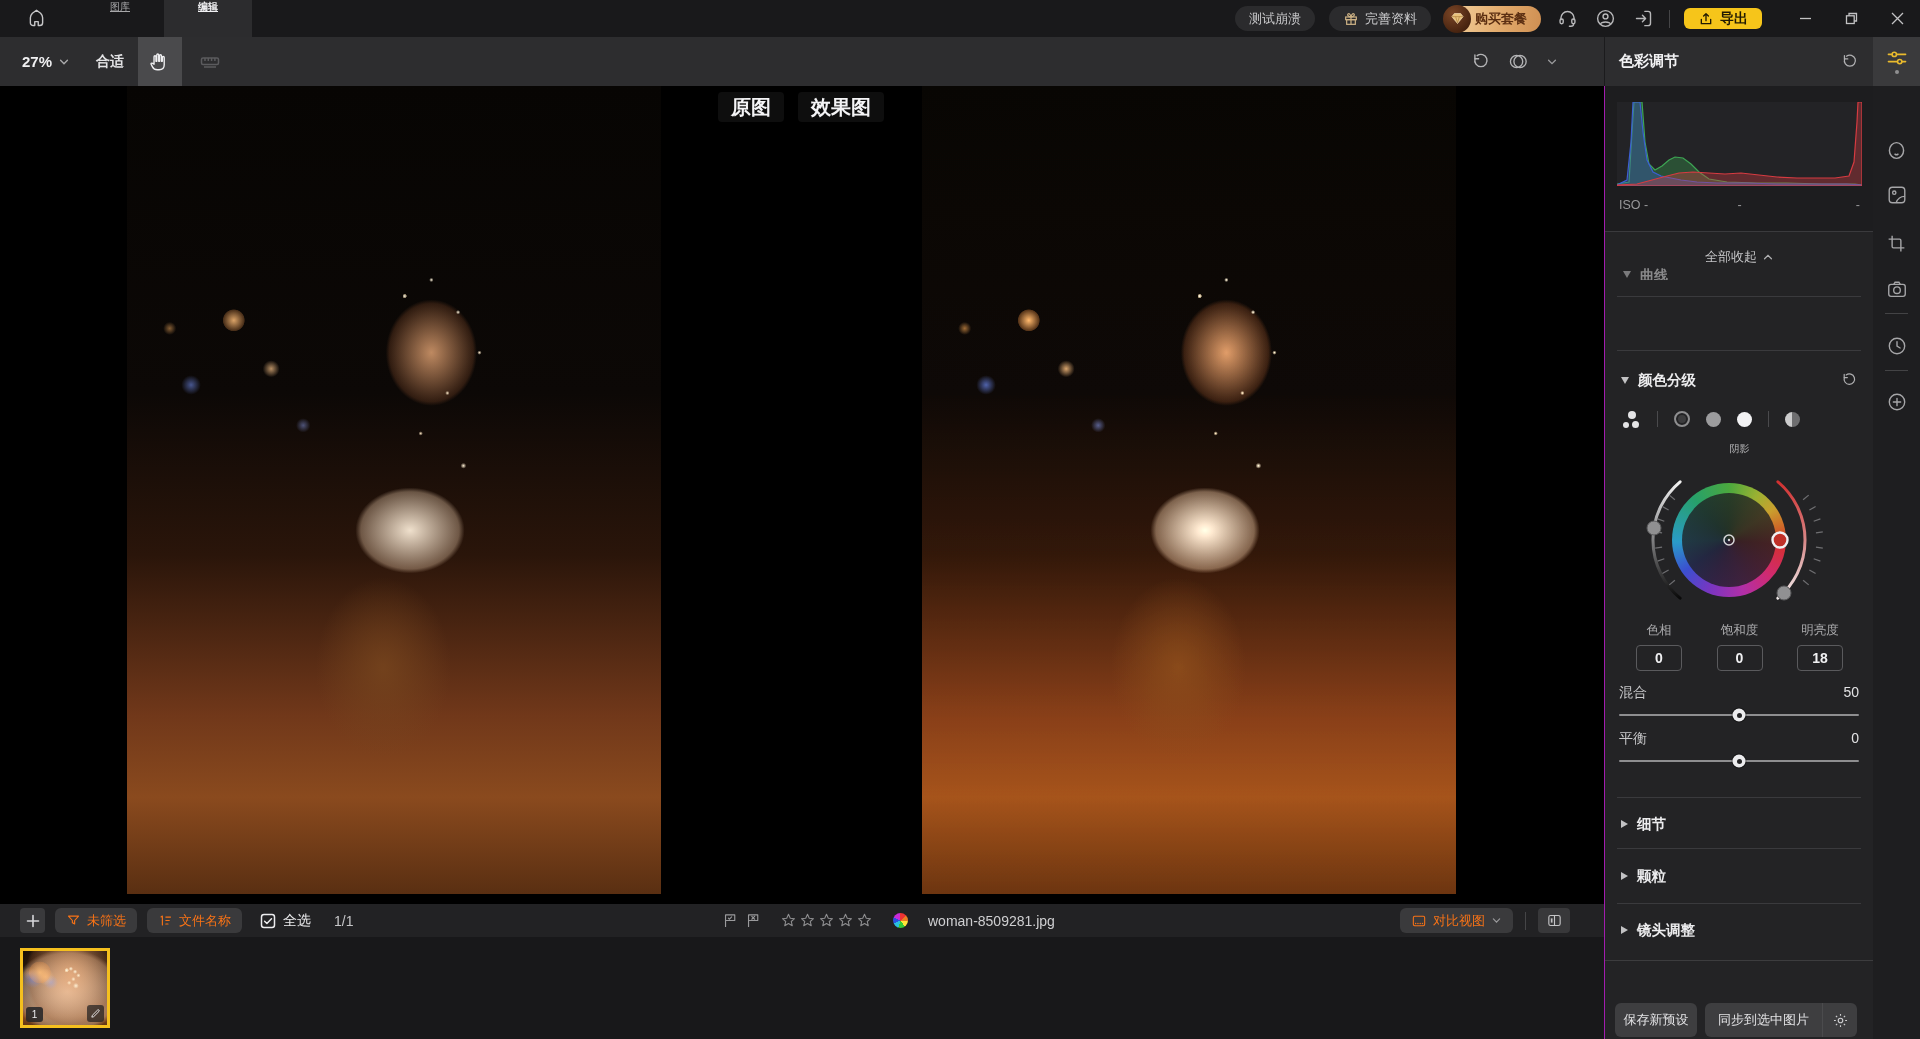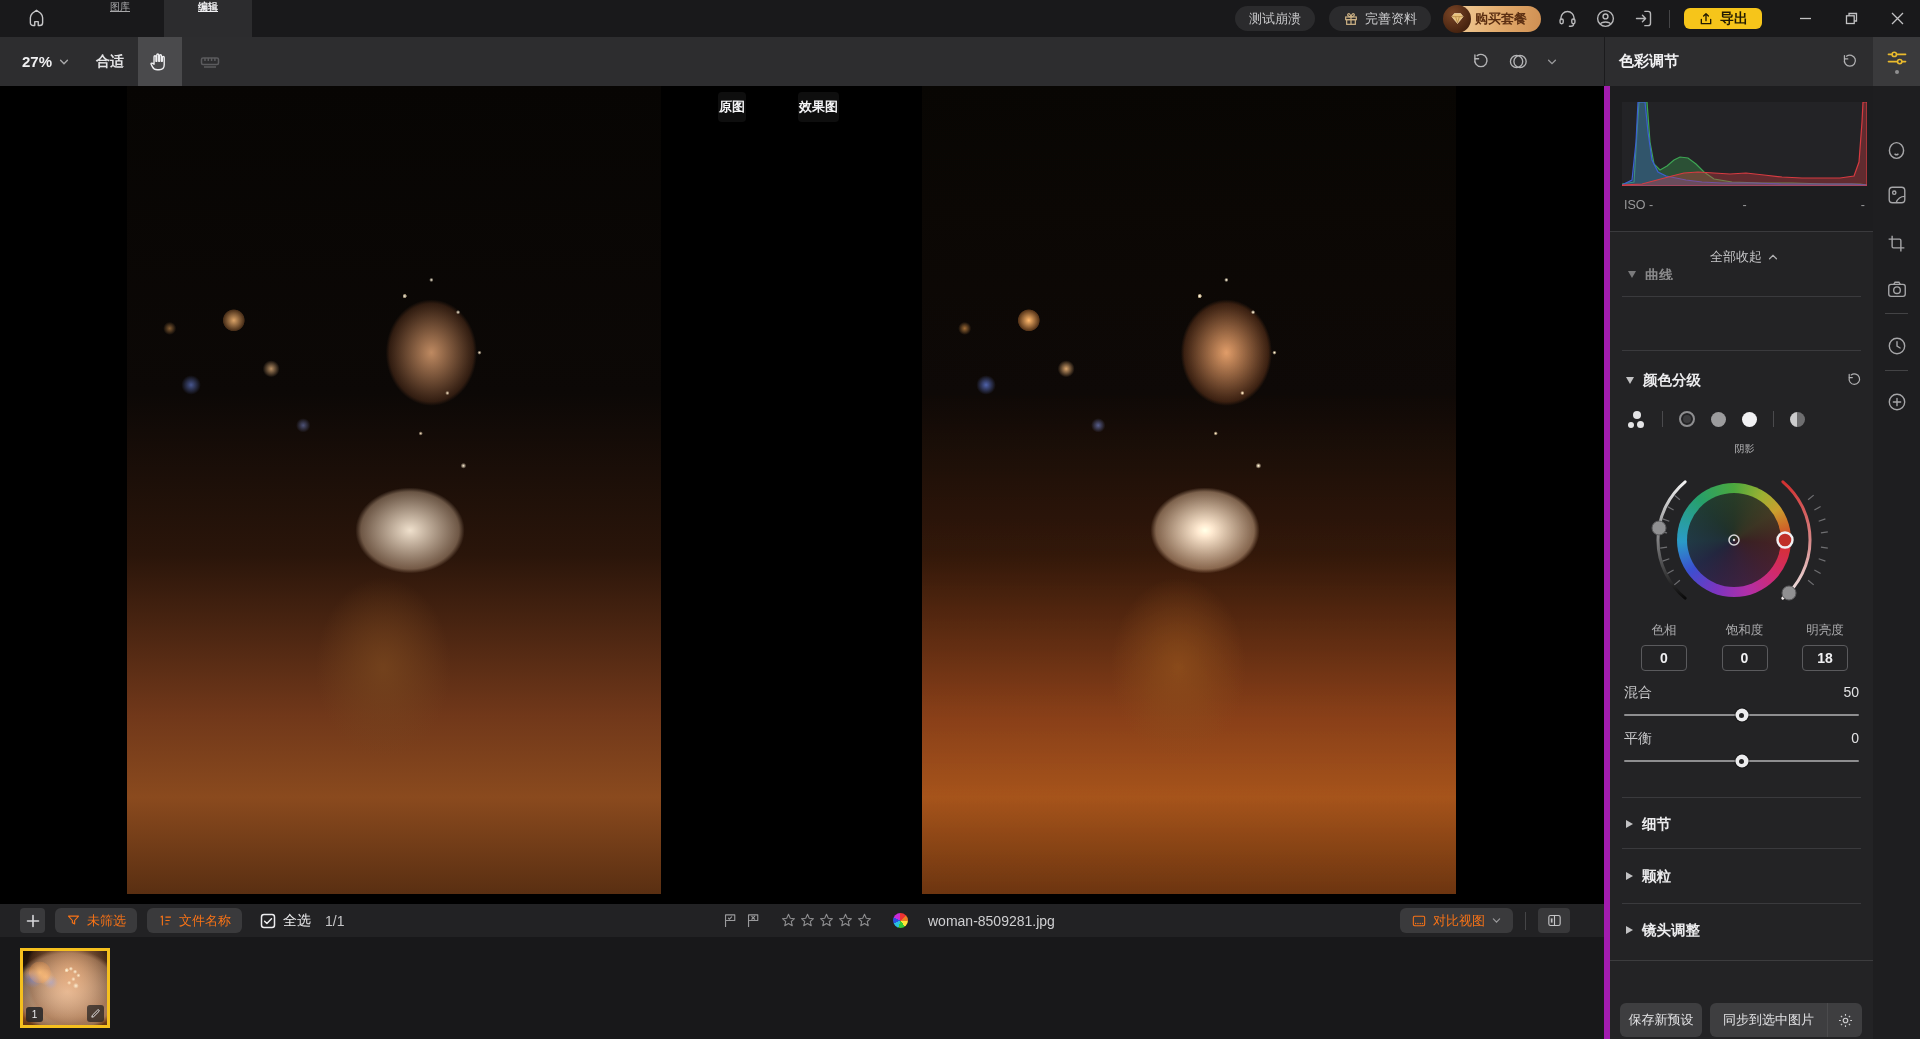--- a/index.html
+++ b/index.html
@@ -48,51 +48,51 @@
       radial-gradient(circle 3px at 60% 38%, #ffeccc, transparent 72%),
       radial-gradient(circle 3px at 55% 43%, #ffe8c4, transparent 72%),
       radial-gradient(circle 4px at 63% 47%, #fff0d4, transparent 72%),
       radial-gradient(ellipse 60px 70px at 57% 33%, rgba(235,170,120,.8), rgba(160,90,50,.25) 70%, transparent 76%),
       radial-gradient(ellipse 70px 55px at 53% 55%, rgba(250,235,215,.95), rgba(220,190,160,.4) 70%, transparent 78%),
       radial-gradient(ellipse 90px 120px at 48% 72%, rgba(120,70,30,.8), transparent 75%),
       linear-gradient(to bottom, #070503 0%, #0c0806 38%, #2a150a 58%, #71381a 78%, #8a4a1e 88%, #5a2f12 100%);
     background-color:#070503; }
   .photo.left { left:127px; }
   .photo.right { left:922px; filter:brightness(1.15) saturate(1.12); }
-  .cmp-label { position:absolute; top:6px; height:30px; background:#0e0e0e; border-radius:4px; color:#f4f4f6; font-weight:bold; font-size:13px; display:flex; align-items:center; padding:0 1px; }
+  .cmp-label { position:absolute; top:6px; height:30px; background:#0e0e0e; border-radius:4px; color:#f4f4f6; font-weight:bold; font-size:20px; display:flex; align-items:center; padding:0 13px; }
   .cmp-label.orig { left:718px; }
   .cmp-label.eff { left:798px; }
 
   
   .bottombar { position:absolute; top:904px; left:0; width:1604px; height:33px; background:#222224; display:flex; align-items:center; }
   .bb-left { display:flex; align-items:center; gap:10px; margin-left:20px; }
   .sq-btn { width:25px; height:25px; border-radius:4px; background:#3a3a3c; color:#d8d8da; display:flex; align-items:center; justify-content:center; cursor:pointer; }
   .bb-btn { height:25px; border-radius:6px; background:#3a3a3c; color:#f97316; font-size:13px; display:flex; align-items:center; gap:6px; padding:0 11px; cursor:pointer; }
   .chk-wrap { display:flex; align-items:center; gap:7px; margin-left:8px; color:#ececee; font-size:14px; cursor:pointer; }
-  .bb-count { color:#c6c6c8; font-size:14px; margin-left:4px; }
+  .bb-count { color:#c6c6c8; font-size:14px; margin-left:13px; }
   .bb-center { position:absolute; left:722px; top:0; height:33px; display:flex; align-items:center; gap:6px; }
   .stars { display:flex; align-items:center; gap:2px; margin-left:12px; color:#8e8e90; }
   .color-dot { width:15px; height:15px; border-radius:50%; margin-left:14px;
     background:conic-gradient(#e33 0 14%, #ec7e22 14% 26%, #ffe53a 26% 40%, #37c837 40% 55%, #2bc0e0 55% 68%, #2b52e0 68% 82%, #c92bd8 82% 100%); cursor:pointer; }
   .bb-filename { color:#cfcfd1; font-size:14px; margin-left:14px; }
   .bb-right { margin-left:auto; display:flex; align-items:center; gap:12px; padding-right:34px; }
   .split-btn { width:32px; height:25px; border-radius:4px; background:#38383a; color:#c4c4c6; display:flex; align-items:center; justify-content:center; cursor:pointer; }
 
   
   .filmstrip { position:absolute; top:937px; left:0; width:1604px; height:102px; background:#18181a; }
   .thumb { position:absolute; left:20px; top:11px; width:90px; height:80px; border:3px solid #f5c01e; background:#0a0705; cursor:pointer; }
   .thumb .photo-mini { position:absolute; inset:0; width:auto; height:auto; }
   .thumb-index { position:absolute; left:3px; bottom:3px; min-width:17px; height:15px; background:rgba(38,38,40,.88); border-radius:3px; color:#ececee; font-size:10px; display:flex; align-items:center; justify-content:center; padding:0 3px; }
   .thumb-edit { position:absolute; right:3px; bottom:3px; width:17px; height:17px; border-radius:3px; background:rgba(30,30,32,.7); color:#f0f0f2; display:flex; align-items:center; justify-content:center; }
 
   
   .panel-header { position:absolute; top:37px; left:1604px; width:269px; height:49px; background:#2d2d2f; display:flex; align-items:center; padding:0 14px; z-index:21; border-left:1px solid #1b1b1d; }
   .panel-title { font-size:15px; font-weight:bold; color:#f2f2f4; }
   .panel-reset { margin-left:auto; color:#b0b0b2; cursor:pointer; }
-  .panel { position:absolute; top:86px; left:1604px; width:269px; height:953px; background:#232325; border-left:6px solid #a21caf; }
+  .panel { position:absolute; top:86px; left:1604px; width:269px; height:953px; background:#232325; border-left:1px solid #a21caf; }
   .hist-block { position:absolute; top:0; left:0; width:269px; height:146px; background:#1d1d1f; border-bottom:1px solid #3a3a3d; }
   .hist-svg { position:absolute; top:16px; left:12px; }
   .iso-row { position:absolute; top:112px; left:14px; right:14px; display:flex; color:#98989a; font-size:12.5px; }
   .iso-mid { position:absolute; left:50%; transform:translateX(-50%); }
   .iso-right { margin-left:auto; }
   .collapse-row { position:absolute; top:162px; left:0; width:269px; text-align:center; color:#c6c6c8; font-size:13px; cursor:pointer; display:flex; align-items:center; justify-content:center; gap:5px; }
   .clipped-sec { position:absolute; top:181px; left:18px; height:13px; overflow:hidden; opacity:.55; display:flex; gap:9px; align-items:flex-start; color:#dededf; font-weight:bold; font-size:14px; }
   .divider { position:absolute; left:12px; right:12px; height:1px; background:#3a3a3d; }
   .sec-row { position:absolute; left:0; width:269px; height:48px; display:flex; align-items:center; padding:0 16px; gap:9px; font-weight:bold; font-size:14.5px; color:#ececee; cursor:pointer; }
   .tri-r { width:0; height:0; border-left:7px solid #c2c2c4; border-top:4.5px solid transparent; border-bottom:4.5px solid transparent; }

